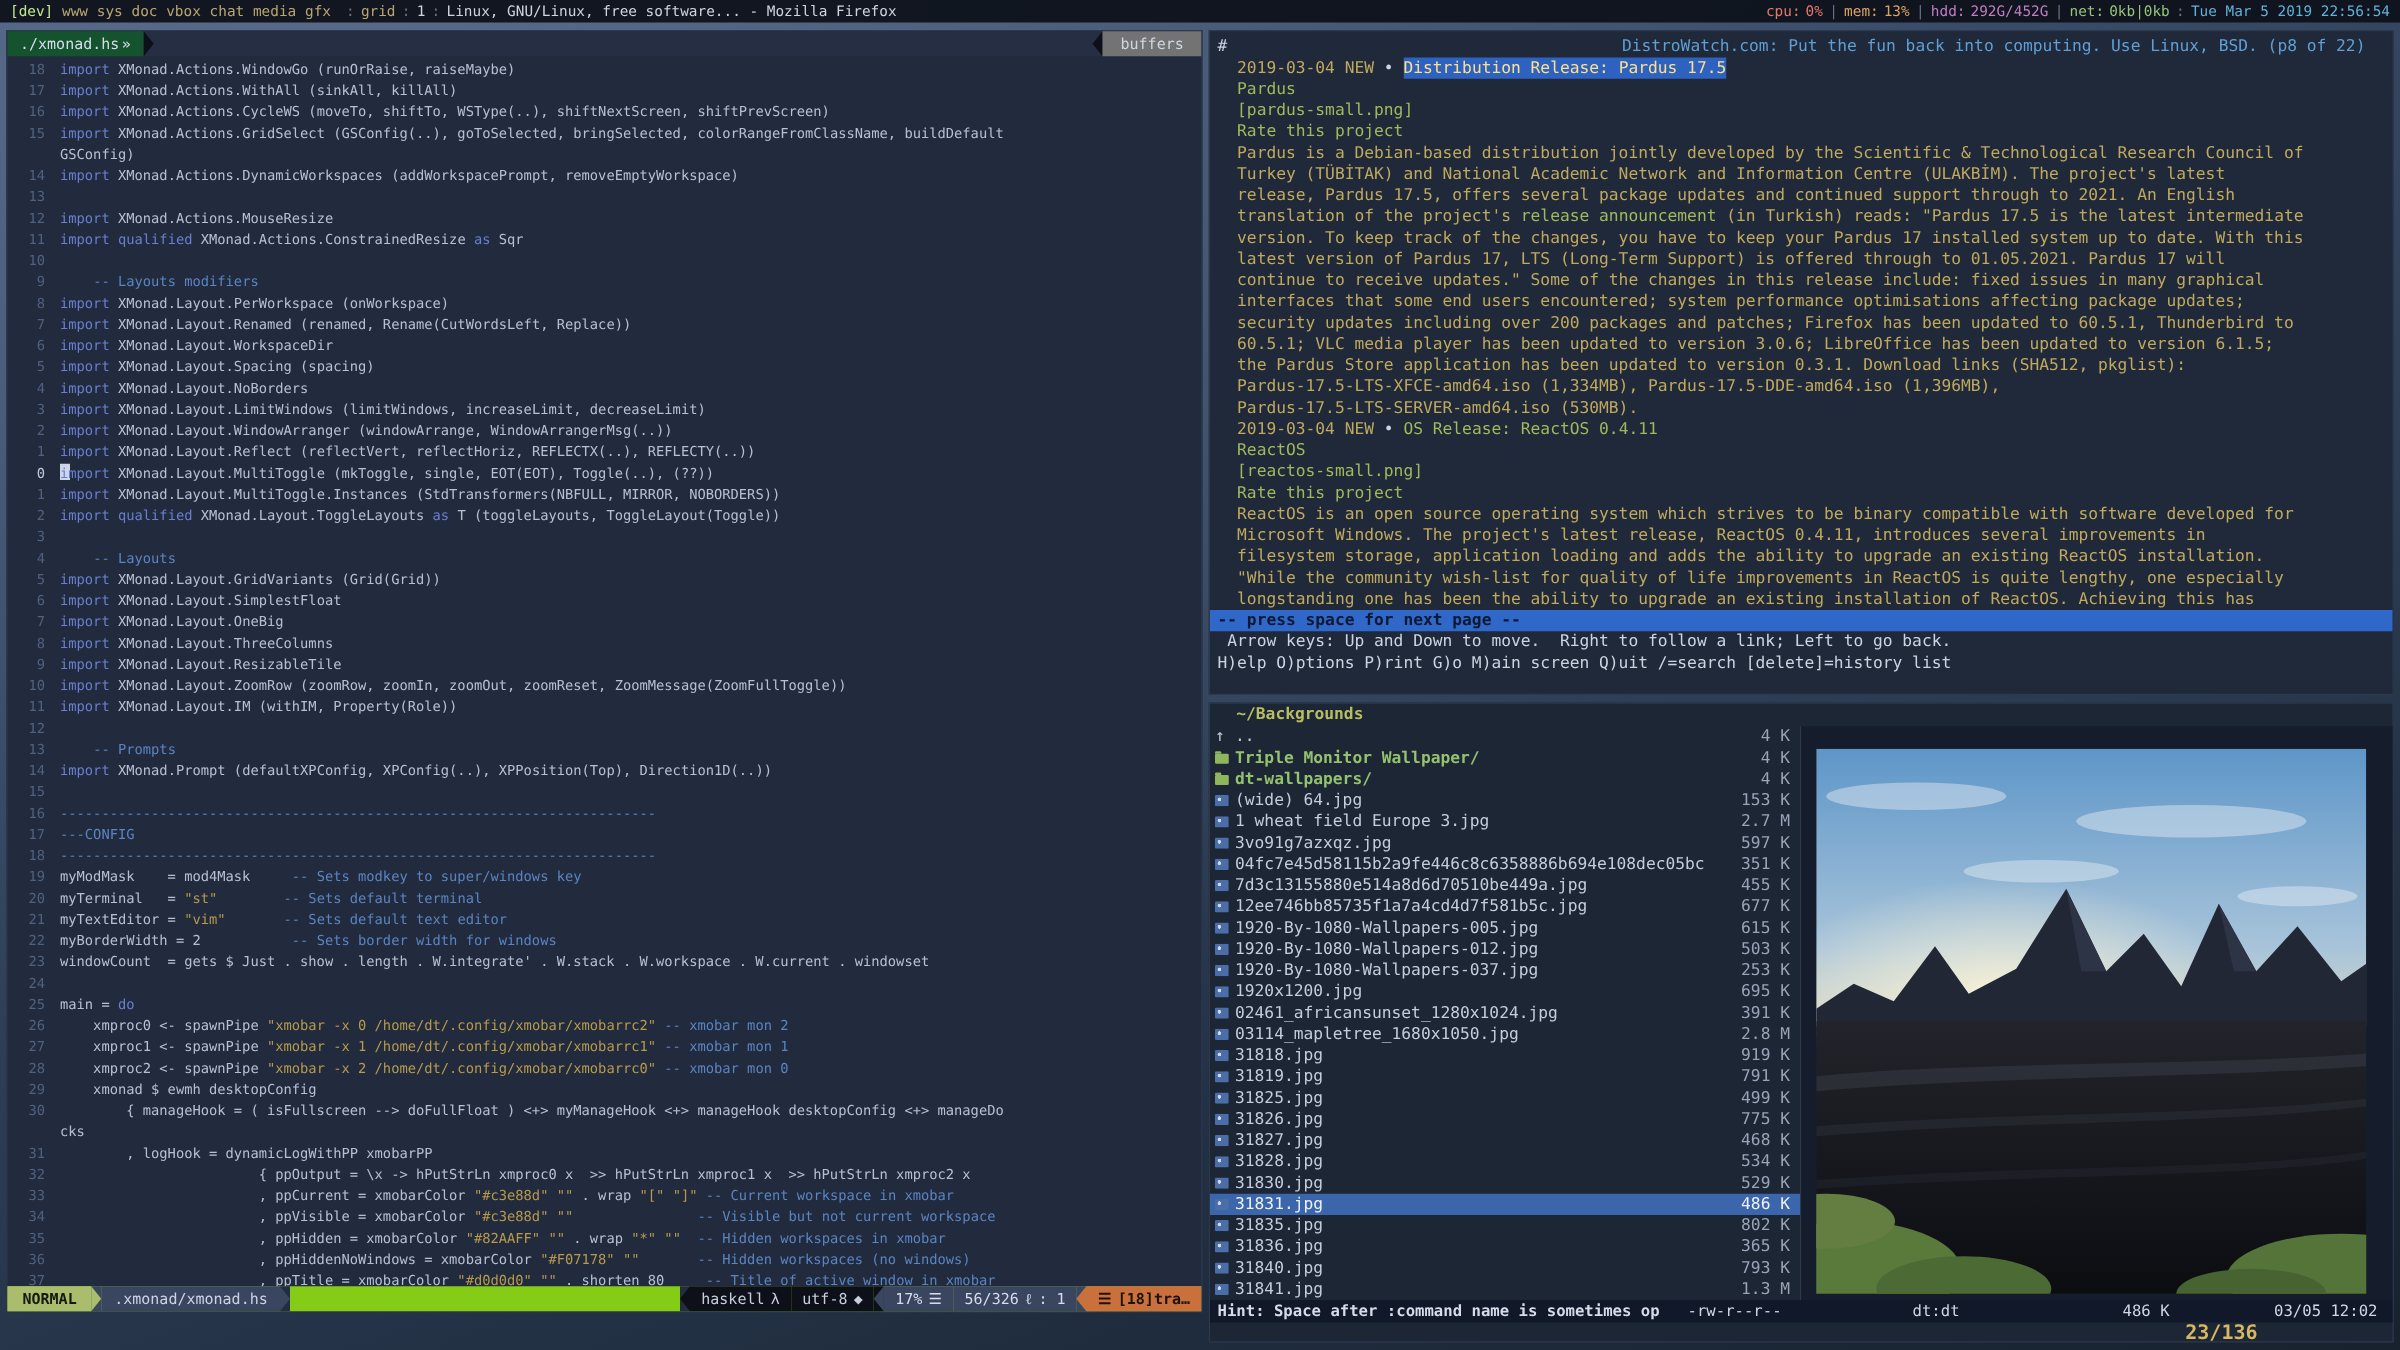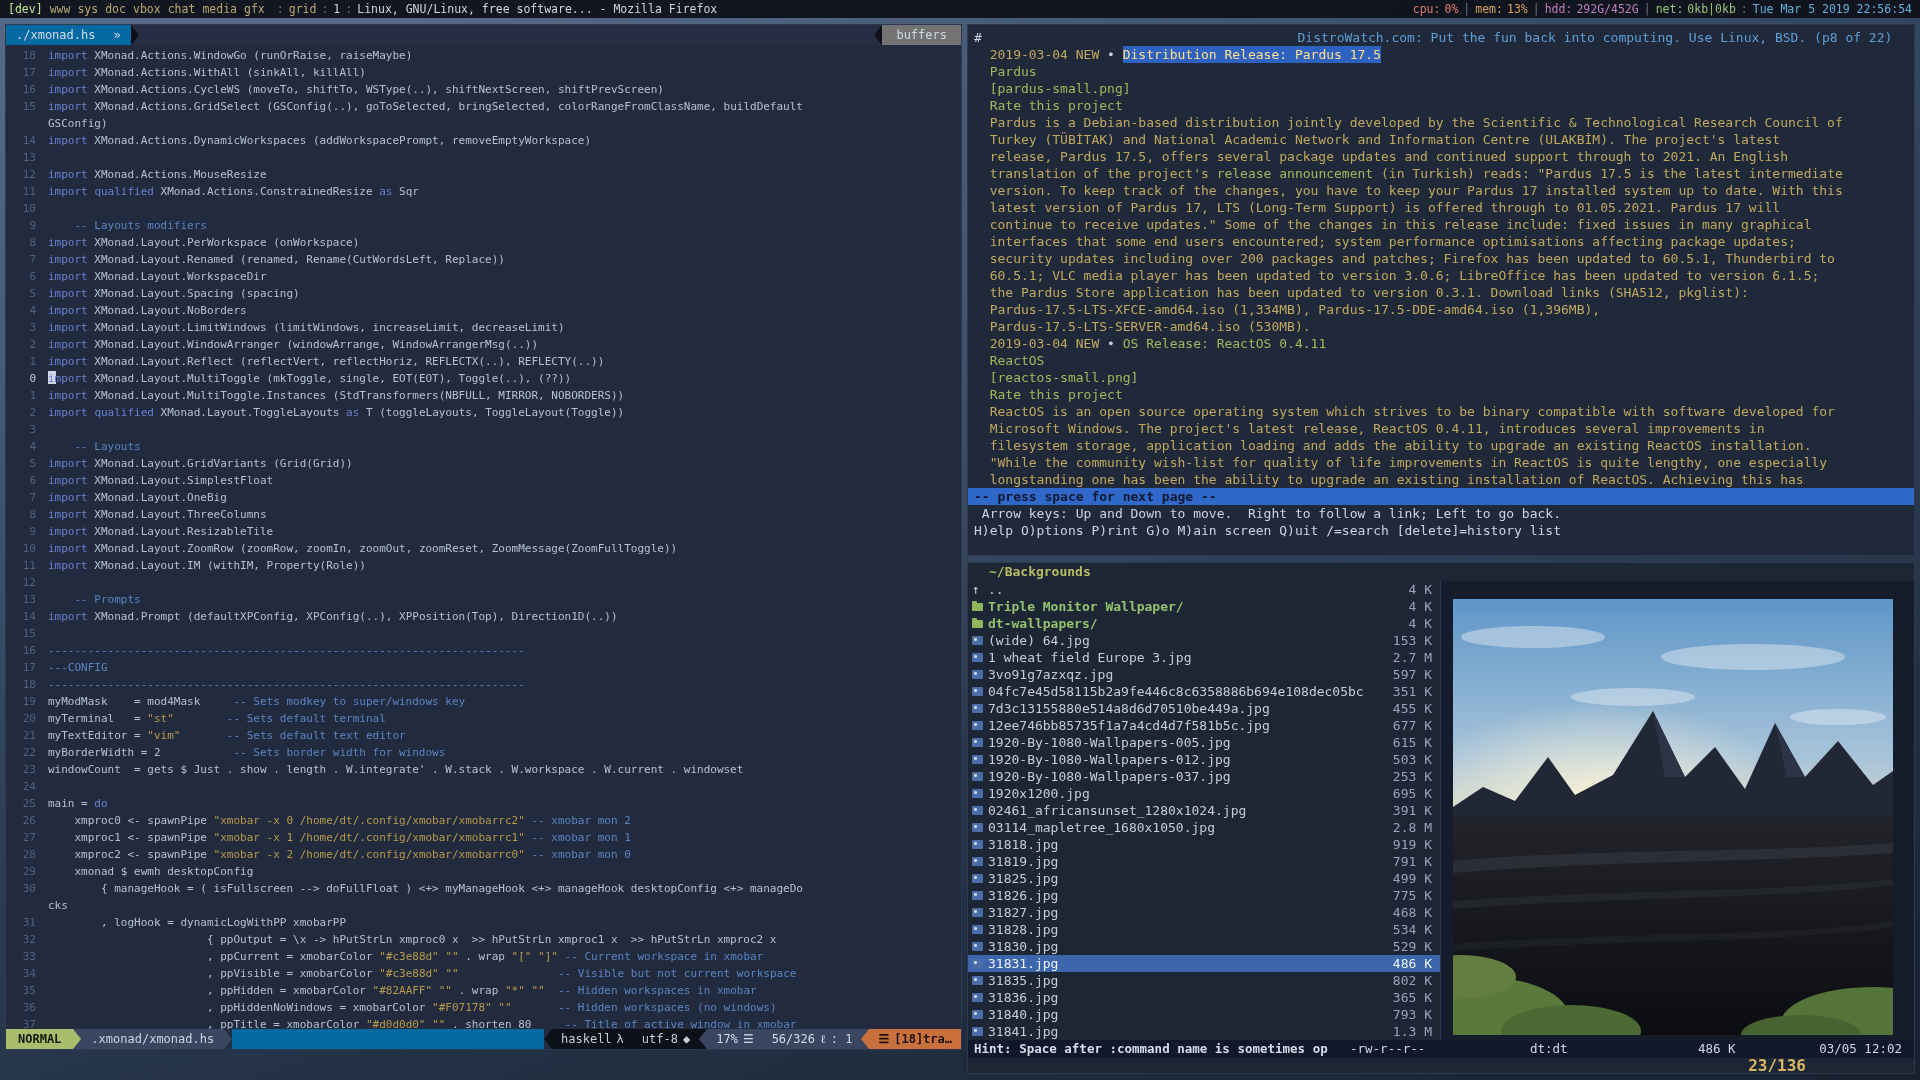--- a/index.html
+++ b/index.html
@@ -24,31 +24,31 @@
   .xsep{color:#677089;margin:0 5px;}
   .xlayout{color:#baa770;}
   .xcount{color:#cfd4dd;}
   .xtitle{color:#cfd4dd;}
   .xcpu{color:#e5786d;} .xmem{color:#dca561;} .xhdd{color:#bf7fbf;} .xnet{color:#98c379;} .xdate{color:#63b0d8;}
   .xval{margin-left:4px;}
 
   
   #vim-win{left:5px;top:24px;width:957px;height:1026px;background:#212b3d;display:flex;flex-direction:column;}
   .tabline{height:20px;background:#262e44;display:flex;align-items:stretch;font-size:12px;flex:none;}
-  .tab-act{background:#0369a1;color:#d6dcec;padding:0 10px;display:flex;align-items:center;gap:18px;}
+  .tab-act{background:#14532d;color:#d6dcec;padding:0 10px;display:flex;align-items:center;gap:2px;}
   .tab-fill{flex:1;}
   .tab-buffers{background:#737373;color:#cfd6e4;padding:0 14px;display:flex;align-items:center;}
   .code{flex:1;overflow:hidden;padding-top:2px;}
   .cl{display:flex;height:17px;line-height:17px;font-size:11px;white-space:pre;}
   .gut{width:42px;flex:none;text-align:right;padding-right:12px;color:#50617f;}
   .gut.cur{color:#c0cade;}
   .ct{white-space:pre;color:#b6c0d4;}
   .kw{color:#6a7fd0;} .cm{color:#5a84c2;} .st{color:#b79a4c;}
   .cursor{display:inline-block;width:8px;height:13px;background:#cdd6e8;vertical-align:-2px;margin-right:-8px;}
-  .statusline{height:20px;flex:none;background:#0369a1;display:flex;align-items:stretch;font-size:12px;line-height:20px;}
+  .statusline{height:20px;flex:none;background:#84cc16;display:flex;align-items:stretch;font-size:12px;line-height:20px;}
   .sl-mode{background:#a9bd6d;color:#141a10;font-weight:bold;padding:0 12px;display:flex;align-items:center;}
   .sl-file{background:#3a4560;color:#ccd3e2;padding:0 10px;display:flex;align-items:center;}
   .sl-spacer{flex:1;}
   .slc{padding:0 9px;display:flex;align-items:center;gap:5px;text-align:center;}
   .slc.dark{background:#0d1019;color:#c7cede;}
   .slc.mid{background:#3a4560;color:#d6dcec;}
   .slc.warn{background:#c9703d;color:#1c1208;font-weight:bold;}
   .pt{width:0;height:0;flex:none;}
   .pt-mode{border-top:10px solid #3a4560;border-bottom:10px solid #3a4560;border-left:8px solid #a9bd6d;}
   .pt-file{border-top:10px solid #242c42;border-bottom:10px solid #242c42;border-left:8px solid #3a4560;}

